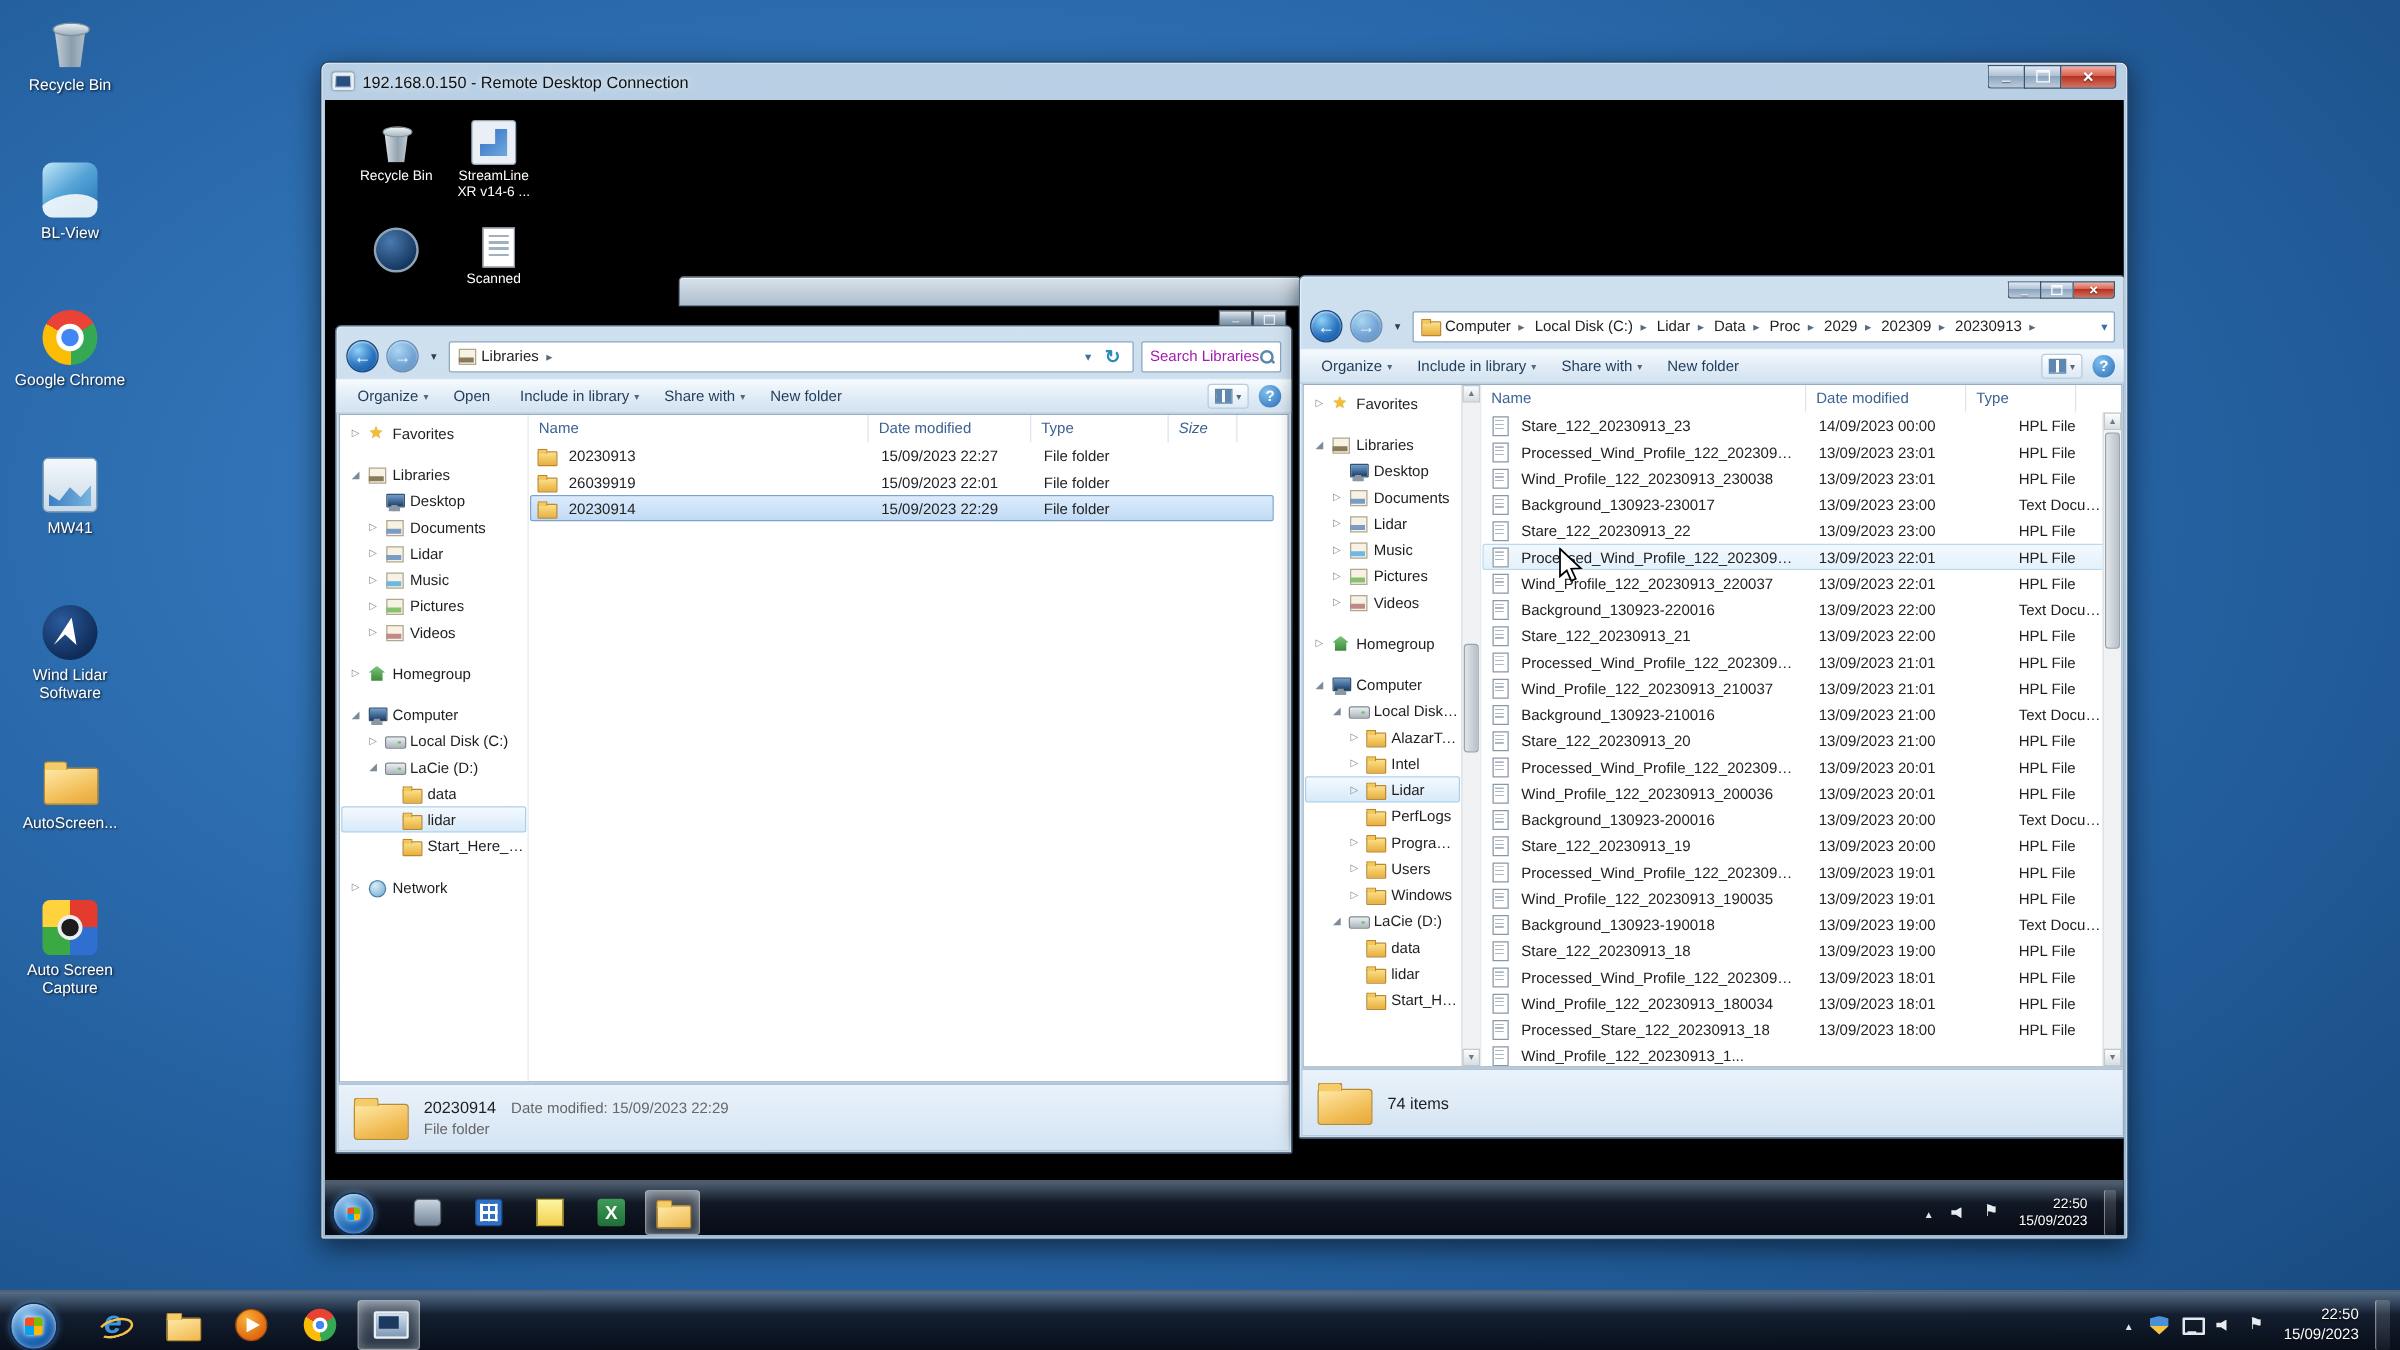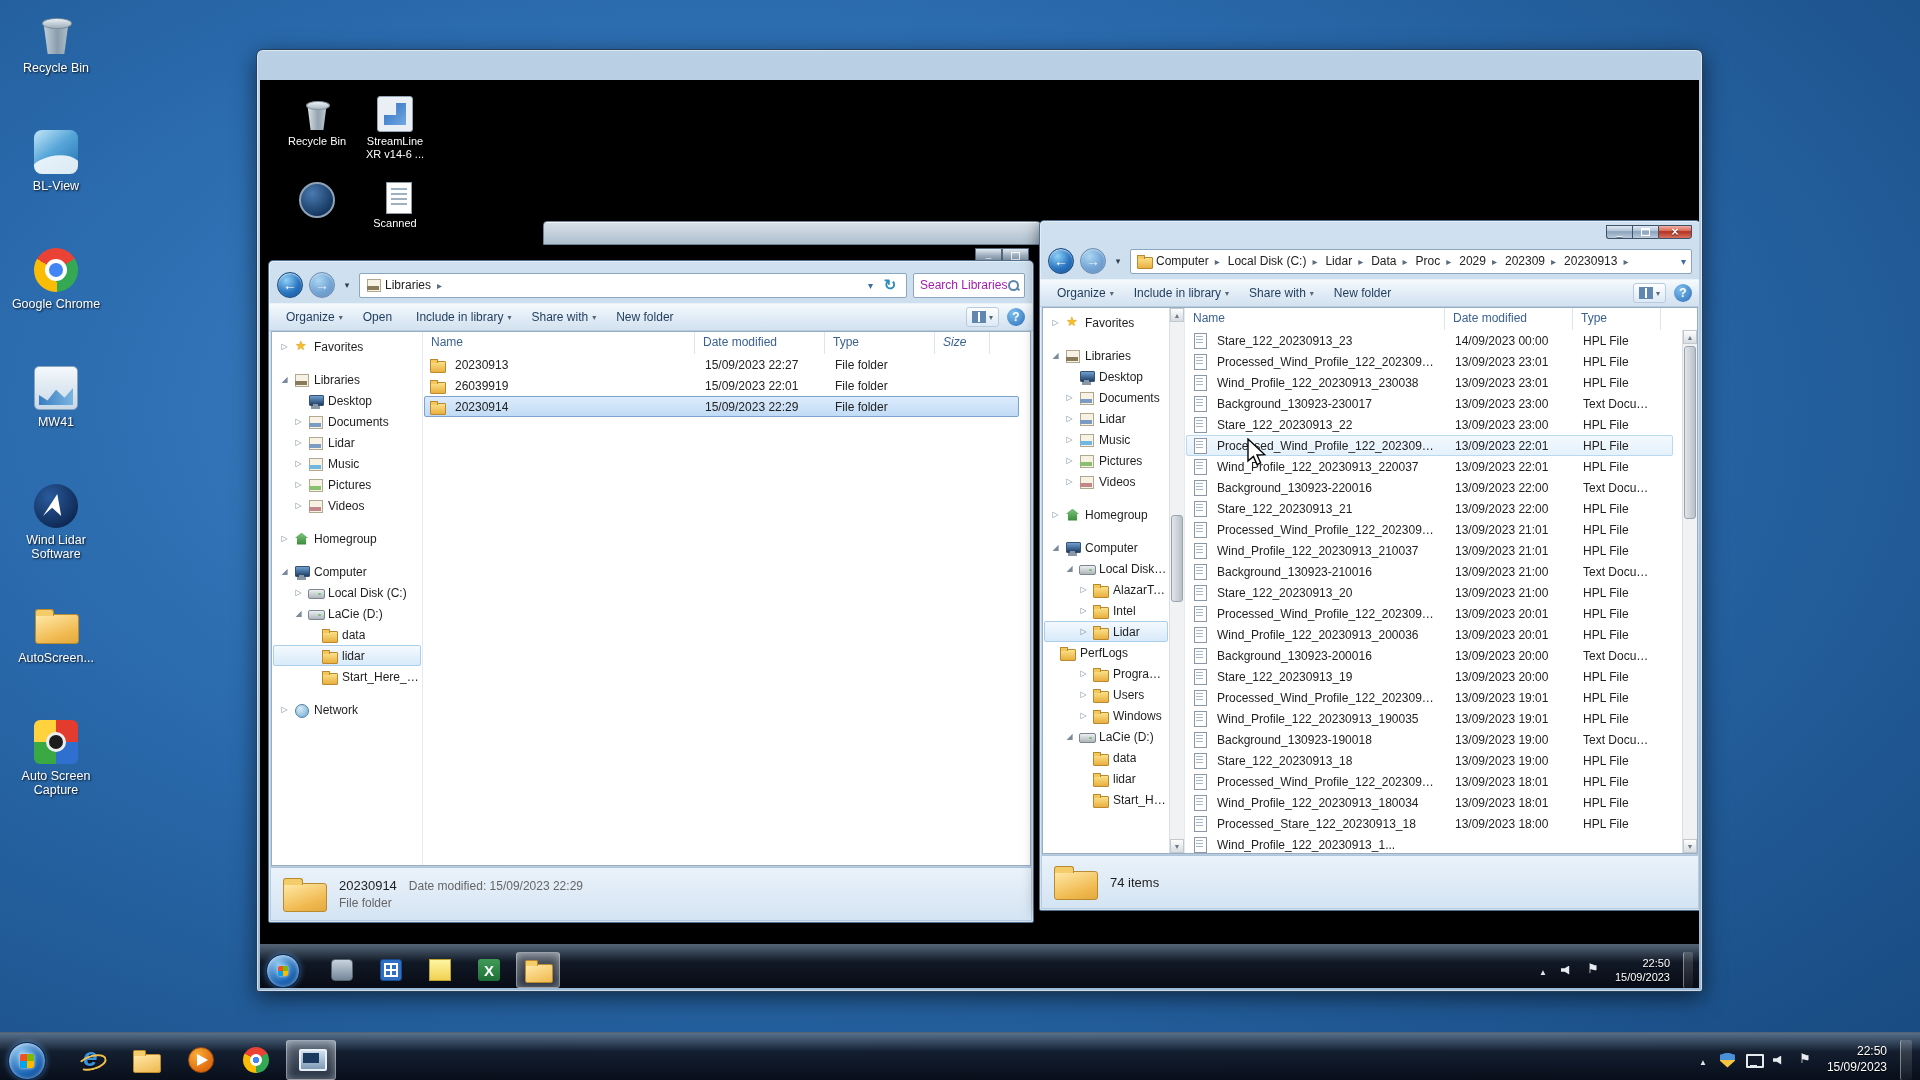--- a/index.html
+++ b/index.html
@@ -155,21 +155,21 @@
   .frow.selected{background:linear-gradient(#dcebfc,#c1dbf5);border-color:#7da2ce;}
   .frow.hover{background:linear-gradient(#f3f9fe,#e4f1fb);border-color:#b8d9f0;}
   .frow .si{margin-left:4px;}
   .cell{padding:0 8px;white-space:nowrap;overflow:hidden;text-overflow:ellipsis;color:#222;}
   .left-exp .cn{width:250px;}
   .left-exp .cm{width:130px;}
   .left-exp .ct{width:110px;}
   .left-exp .cs{width:55px;}
   .right-exp .cn{width:238px;}
   .right-exp .cm{width:128px;}
-  .right-exp .ct{width:88px;}
+  .right-exp .ct{width:88px;margin-left:32px;}
 
   .vscroll{width:15px;flex:none;background:#f0f2f4;border-left:1px solid #dcdfe2;position:relative;}
   .vscroll .sarr{position:absolute;left:0;right:0;height:14px;display:flex;align-items:center;justify-content:center;font-size:7px;color:#6a7a88;background:linear-gradient(#fdfdfd,#d8dde2);border:1px solid #c2c8ce;}
   .vscroll .sarr.up{top:0;}
   .vscroll .sarr.down{bottom:0;}
   .vscroll .sthumb{position:absolute;left:1px;right:1px;background:linear-gradient(90deg,#e2e6ea,#b8c0c8);border:1px solid #9aa4ae;border-radius:3px;}
   .list-scroll{position:absolute;top:22px;right:0;bottom:0;width:15px;background:#f0f2f4;border-left:1px solid #dcdfe2;}
   .list-scroll .sarr{position:absolute;left:0;right:0;height:14px;display:flex;align-items:center;justify-content:center;font-size:7px;color:#6a7a88;background:linear-gradient(#fdfdfd,#d8dde2);border:1px solid #c2c8ce;}
   .list-scroll .sarr.up{top:0;}
   .list-scroll .sarr.down{bottom:0;}
@@ -265,20 +265,29 @@
       <span class="lbl">AutoScreen...</span>
     </div>
 
     <div class="desk-icon">
       <span class="dic i-asc"></span>
       <span class="lbl">Auto Screen Capture</span>
     </div>
   </div>
 
 <div class="rdp">
+  <div class="rdp-titlebar">
+    <span class="rdp-ti"></span>
+    <span class="rdp-title">192.168.0.150 - Remote Desktop Connection</span>
+    <span class="winbtns">
+      <span class="winbtn bmin"></span>
+      <span class="winbtn bmax"></span>
+      <span class="winbtn bclose"></span>
+    </span>
+  </div>
 
   <div class="rdp-client">
 
     <div class="rdp-icons">
 
         <div class="rdp-icon">
           <span class="ric i-rrecycle"></span>
           <span class="lbl">Recycle Bin</span>
         </div>
 
@@ -646,21 +655,21 @@
               <span class="si i-folder"></span>
               <span class="slbl">Intel</span>
             </div>
 
             <div class="srow selected" style="padding-left: 33px;">
               <span class="exp">▷</span>
               <span class="si i-folder"></span>
               <span class="slbl">Lidar</span>
             </div>
 
-            <div class="srow" style="">
+            <div class="srow" style="padding-left: 33px;">
               <span class="exp"></span>
               <span class="si i-folder"></span>
               <span class="slbl">PerfLogs</span>
             </div>
 
             <div class="srow" style="padding-left: 33px;">
               <span class="exp">▷</span>
               <span class="si i-folder"></span>
               <span class="slbl">Program Files</span>
             </div>

